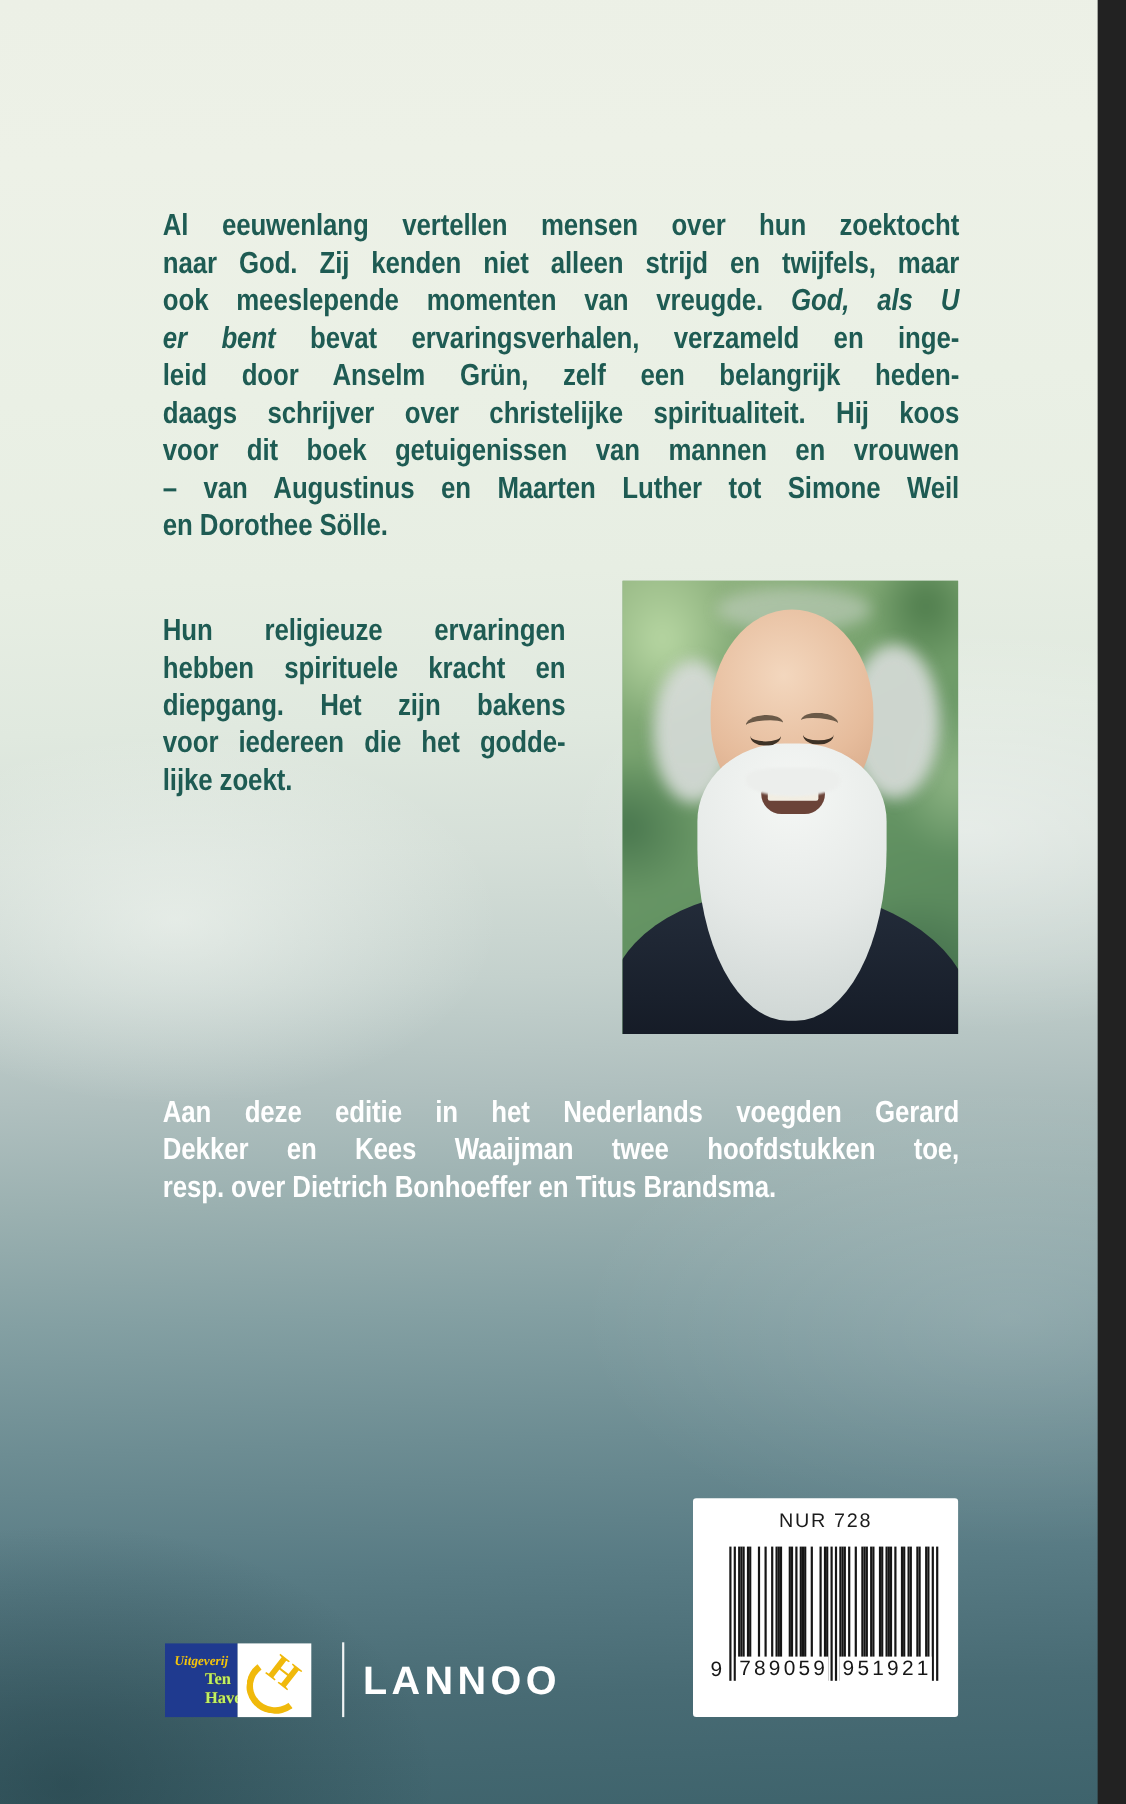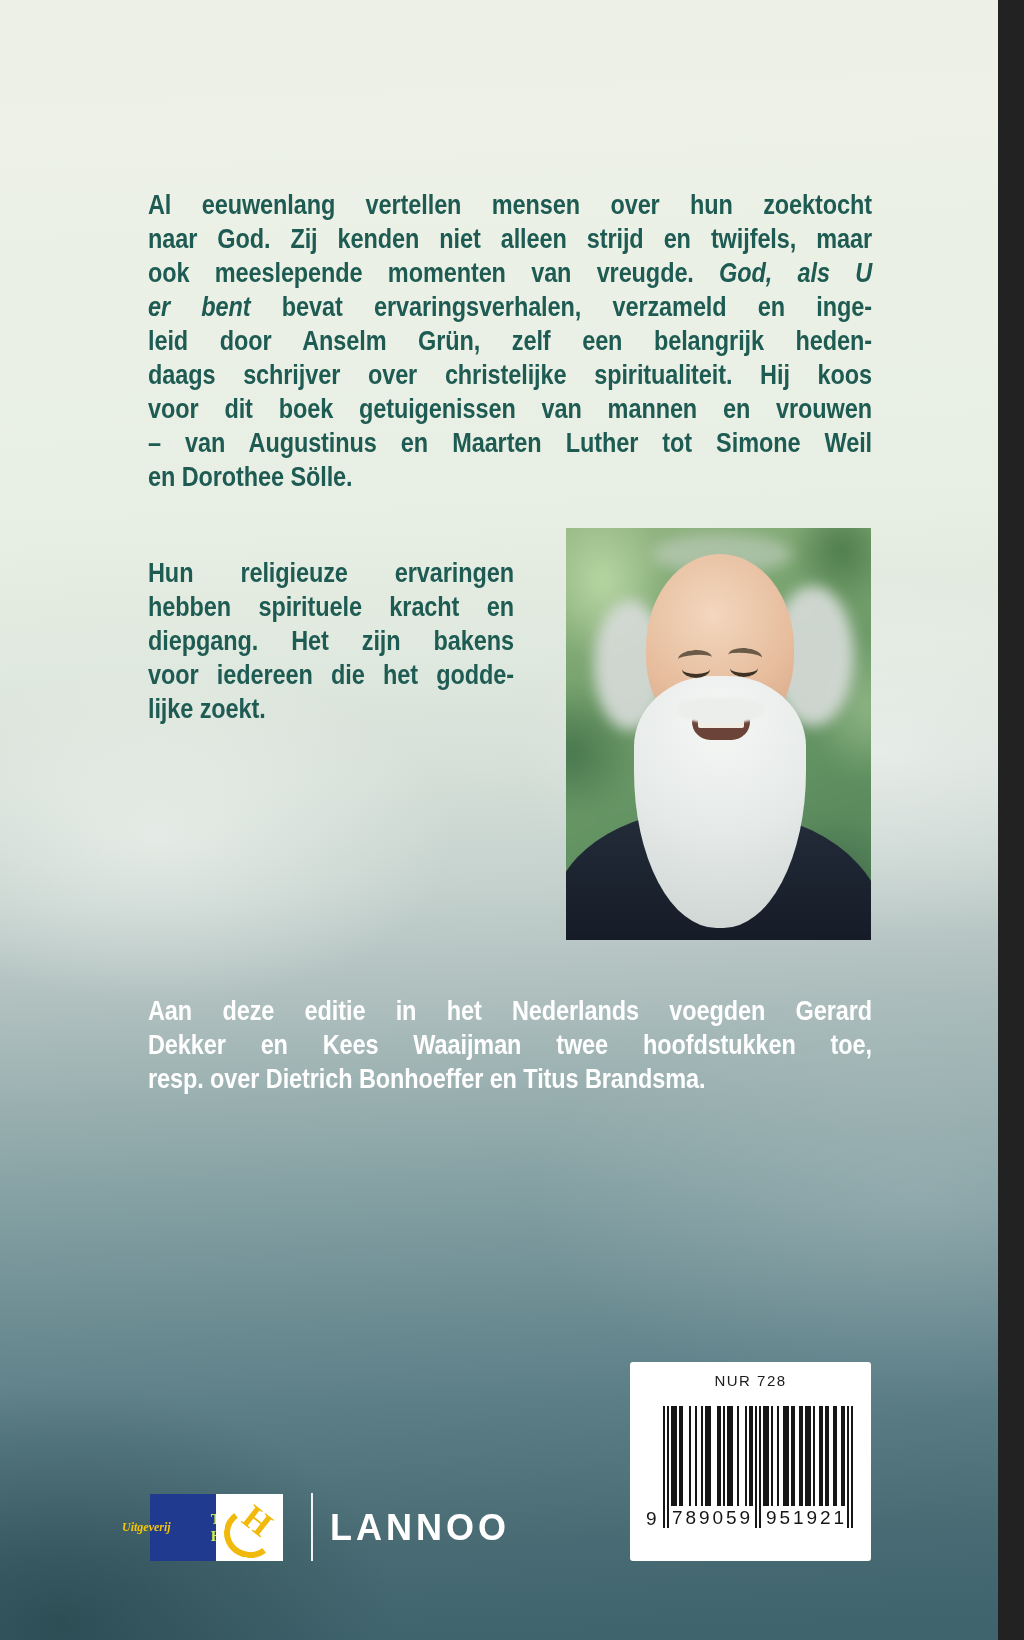--- a/index.html
+++ b/index.html
@@ -68,33 +68,33 @@
            border-radius:46% 46% 48% 48% / 28% 28% 62% 62%; filter:blur(0.5px); }
   .mouth { position:absolute; left:126px; top:188px; width:58px; height:24px;
            background:#6b4338; border-radius:8px 8px 26px 26px; }
   .teeth { width:46px; height:9px; background:#f2eee3; margin:3px auto 0; border-radius:2px; }
   .mustache { position:absolute; left:112px; top:170px; width:86px; height:26px;
               background:#eceeec; border-radius:40% 40% 60% 60%; filter:blur(1px); }
   
   .barcode-box { position:absolute; left:630px; top:1362px; width:241px; height:199px;
                  background:#ffffff; border-radius:3px; }
   .nur { position:absolute; top:10px; left:0; width:100%; text-align:center;
-         color:#1c1c1c; font-size:15px; letter-spacing:1.5px; }
+         color:#1c1c1c; font-size:18px; letter-spacing:1.5px; }
   .bars { position:absolute; left:33px; top:44px; width:190px; height:122px; display:flex; }
   .mod { width:2px; height:100%; background:transparent; }
   .mod.on { background:#161616; }
   .digit-strip { position:absolute; top:144px; height:24px; background:#ffffff;
                  display:flex; align-items:center; justify-content:space-between;
                  color:#161616; font-size:19px; padding:0 3px; box-sizing:border-box; }
   .strip1 { left:39px;  width:84px; }
   .strip2 { left:133px; width:84px; }
   .isbn-prefix { position:absolute; left:16px; top:146px; color:#161616; font-size:19px; }
   
   .tenhave { position:absolute; left:150px; top:1494px; width:133px; height:67px; display:flex; }
-  .th-blue { width:66px; height:100%; background:#1f3a8f; display:flex; flex-direction:row;
+  .th-blue { width:66px; height:100%; background:#1f3a8f; display:flex; flex-direction:column;
              align-items:center; justify-content:center; }
   .th-l1 { color:#f5c50a; font-family:"Liberation Serif", serif; font-style:italic;
            font-size:12px; font-weight:700; }
   .th-l2 { color:#bef264; font-family:"Liberation Serif", serif; font-weight:700;
            font-size:15px; margin-top:1px; text-shadow:0 0 1px #7a5c00;margin-left:40px; }
   .th-white { position:relative; width:67px; height:100%; background:#ffffff; }
   .th-h { position:absolute; left:28px; top:8px; color:#f0b90b; font-family:"Liberation Serif", serif;
           font-weight:700; font-size:34px; transform:rotate(38deg); }
   .th-swoosh { position:absolute; left:8px; top:14px; width:40px; height:38px;
                border:6px solid transparent; border-left:6px solid #f0b90b;

